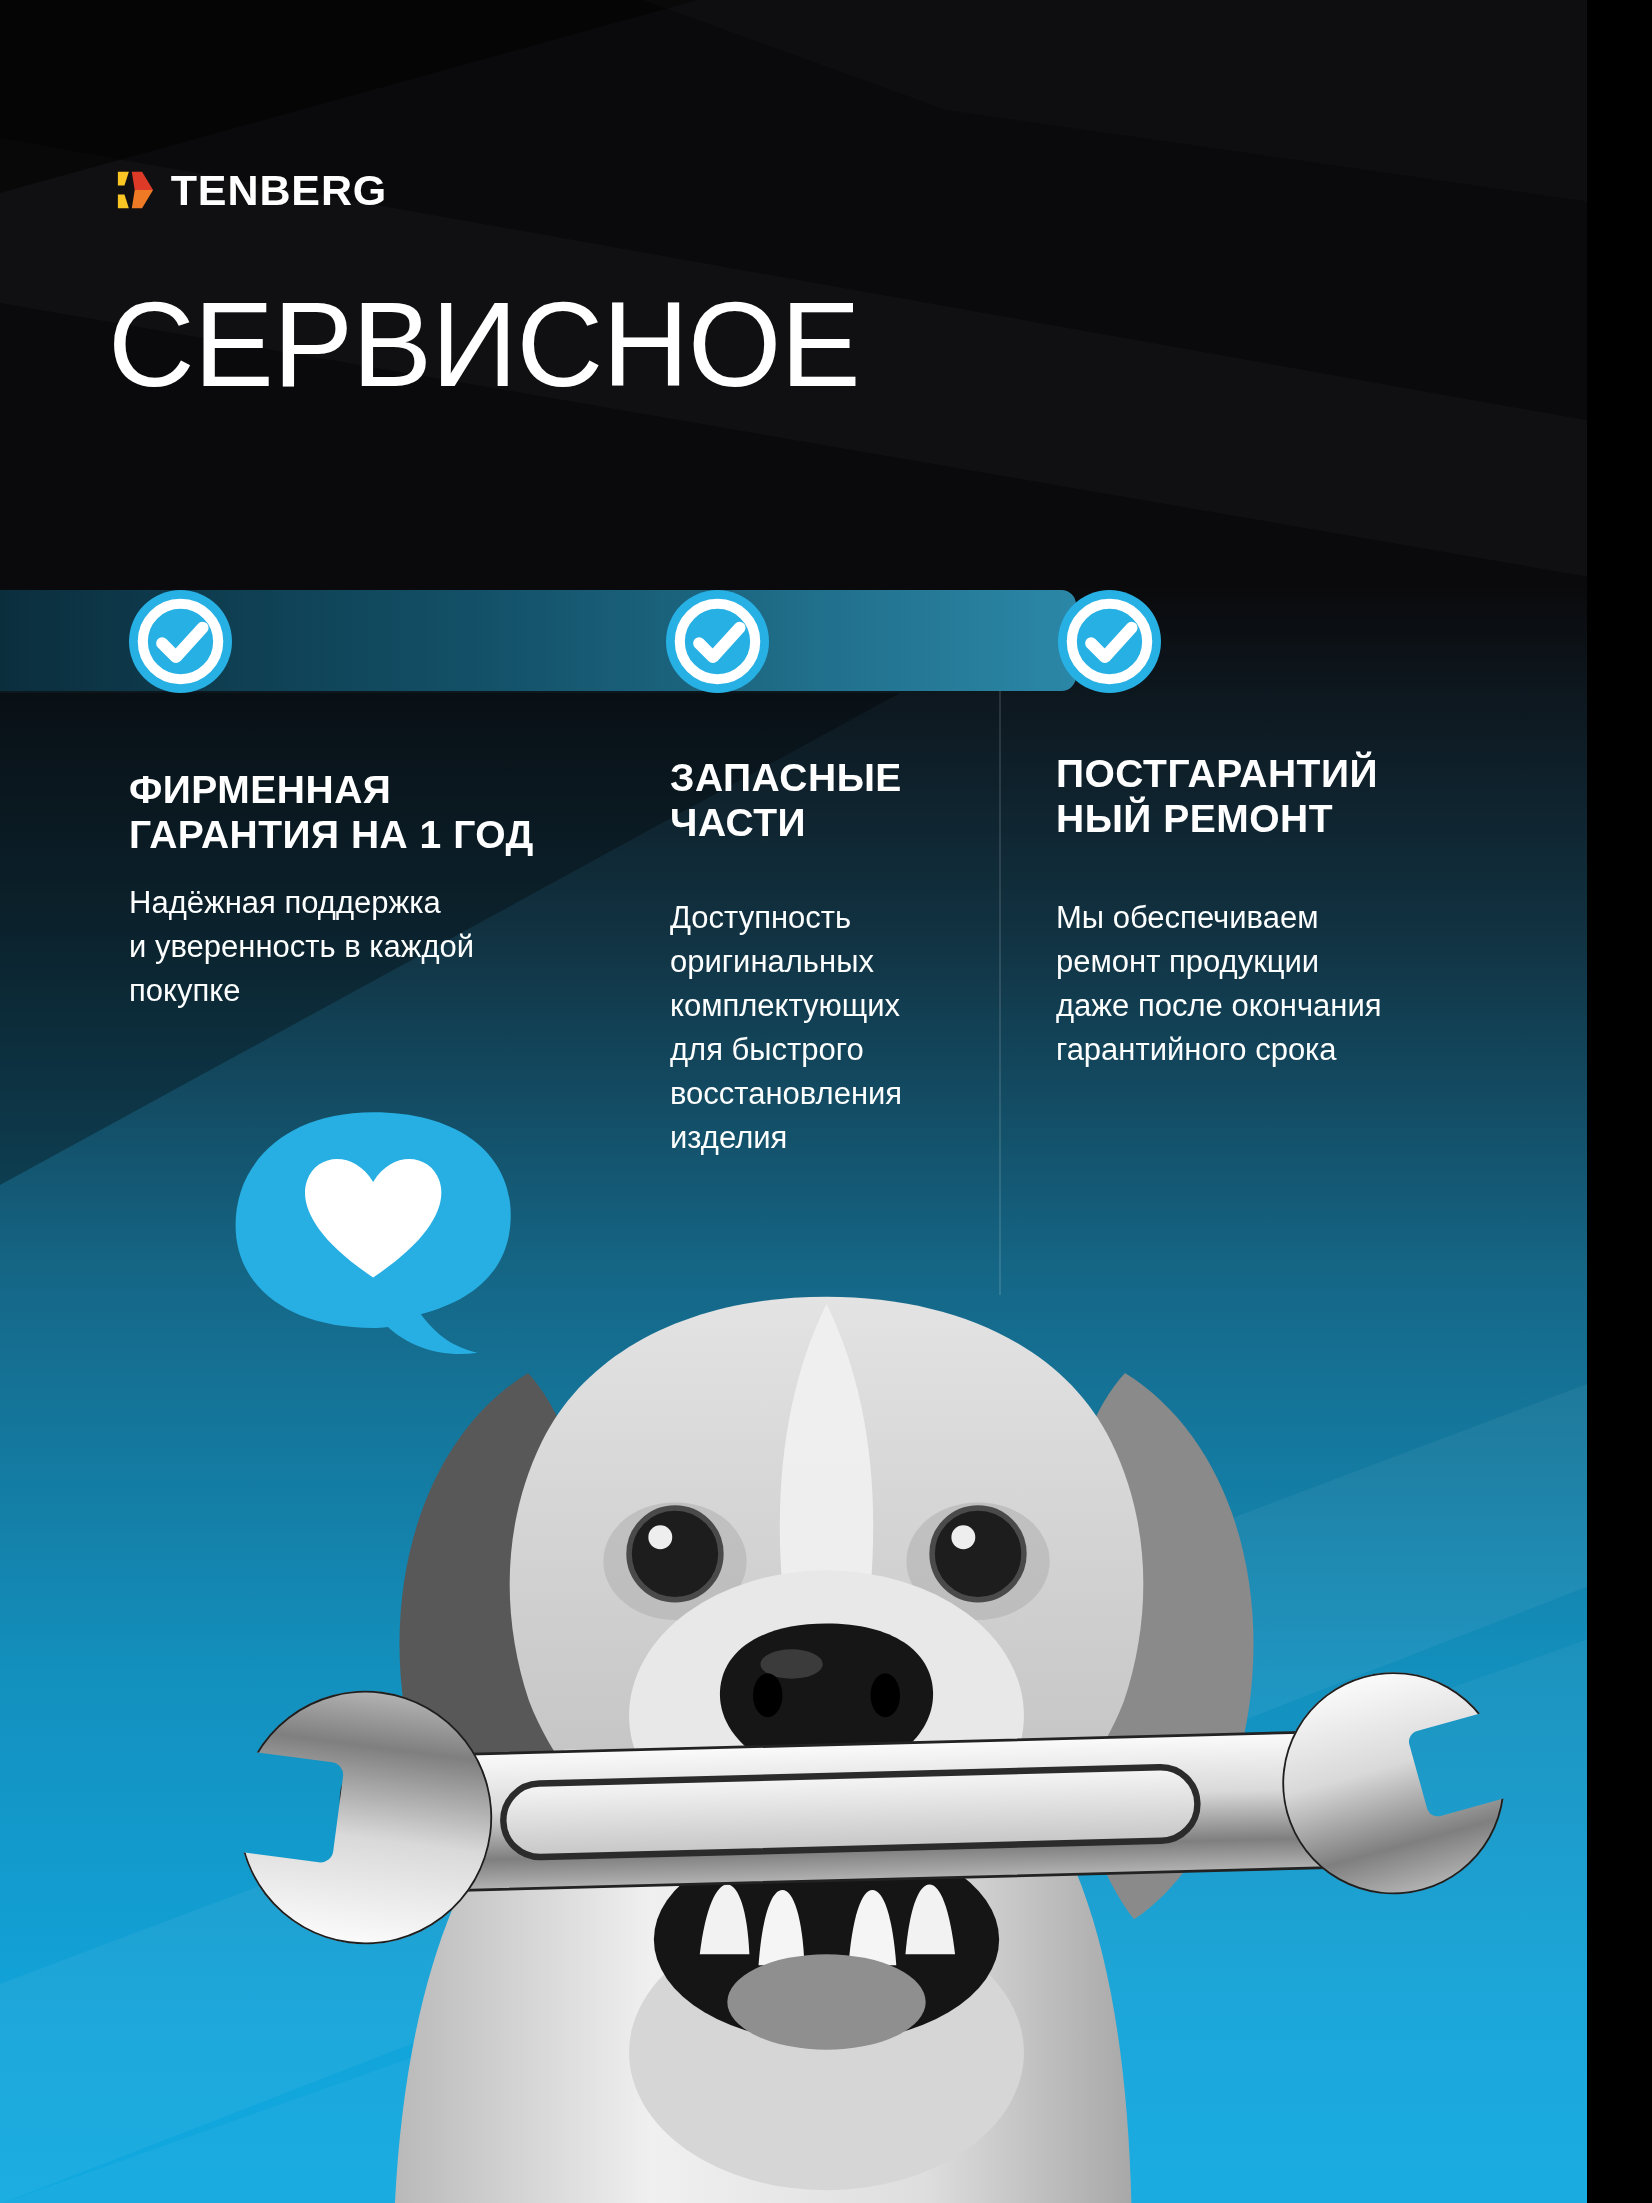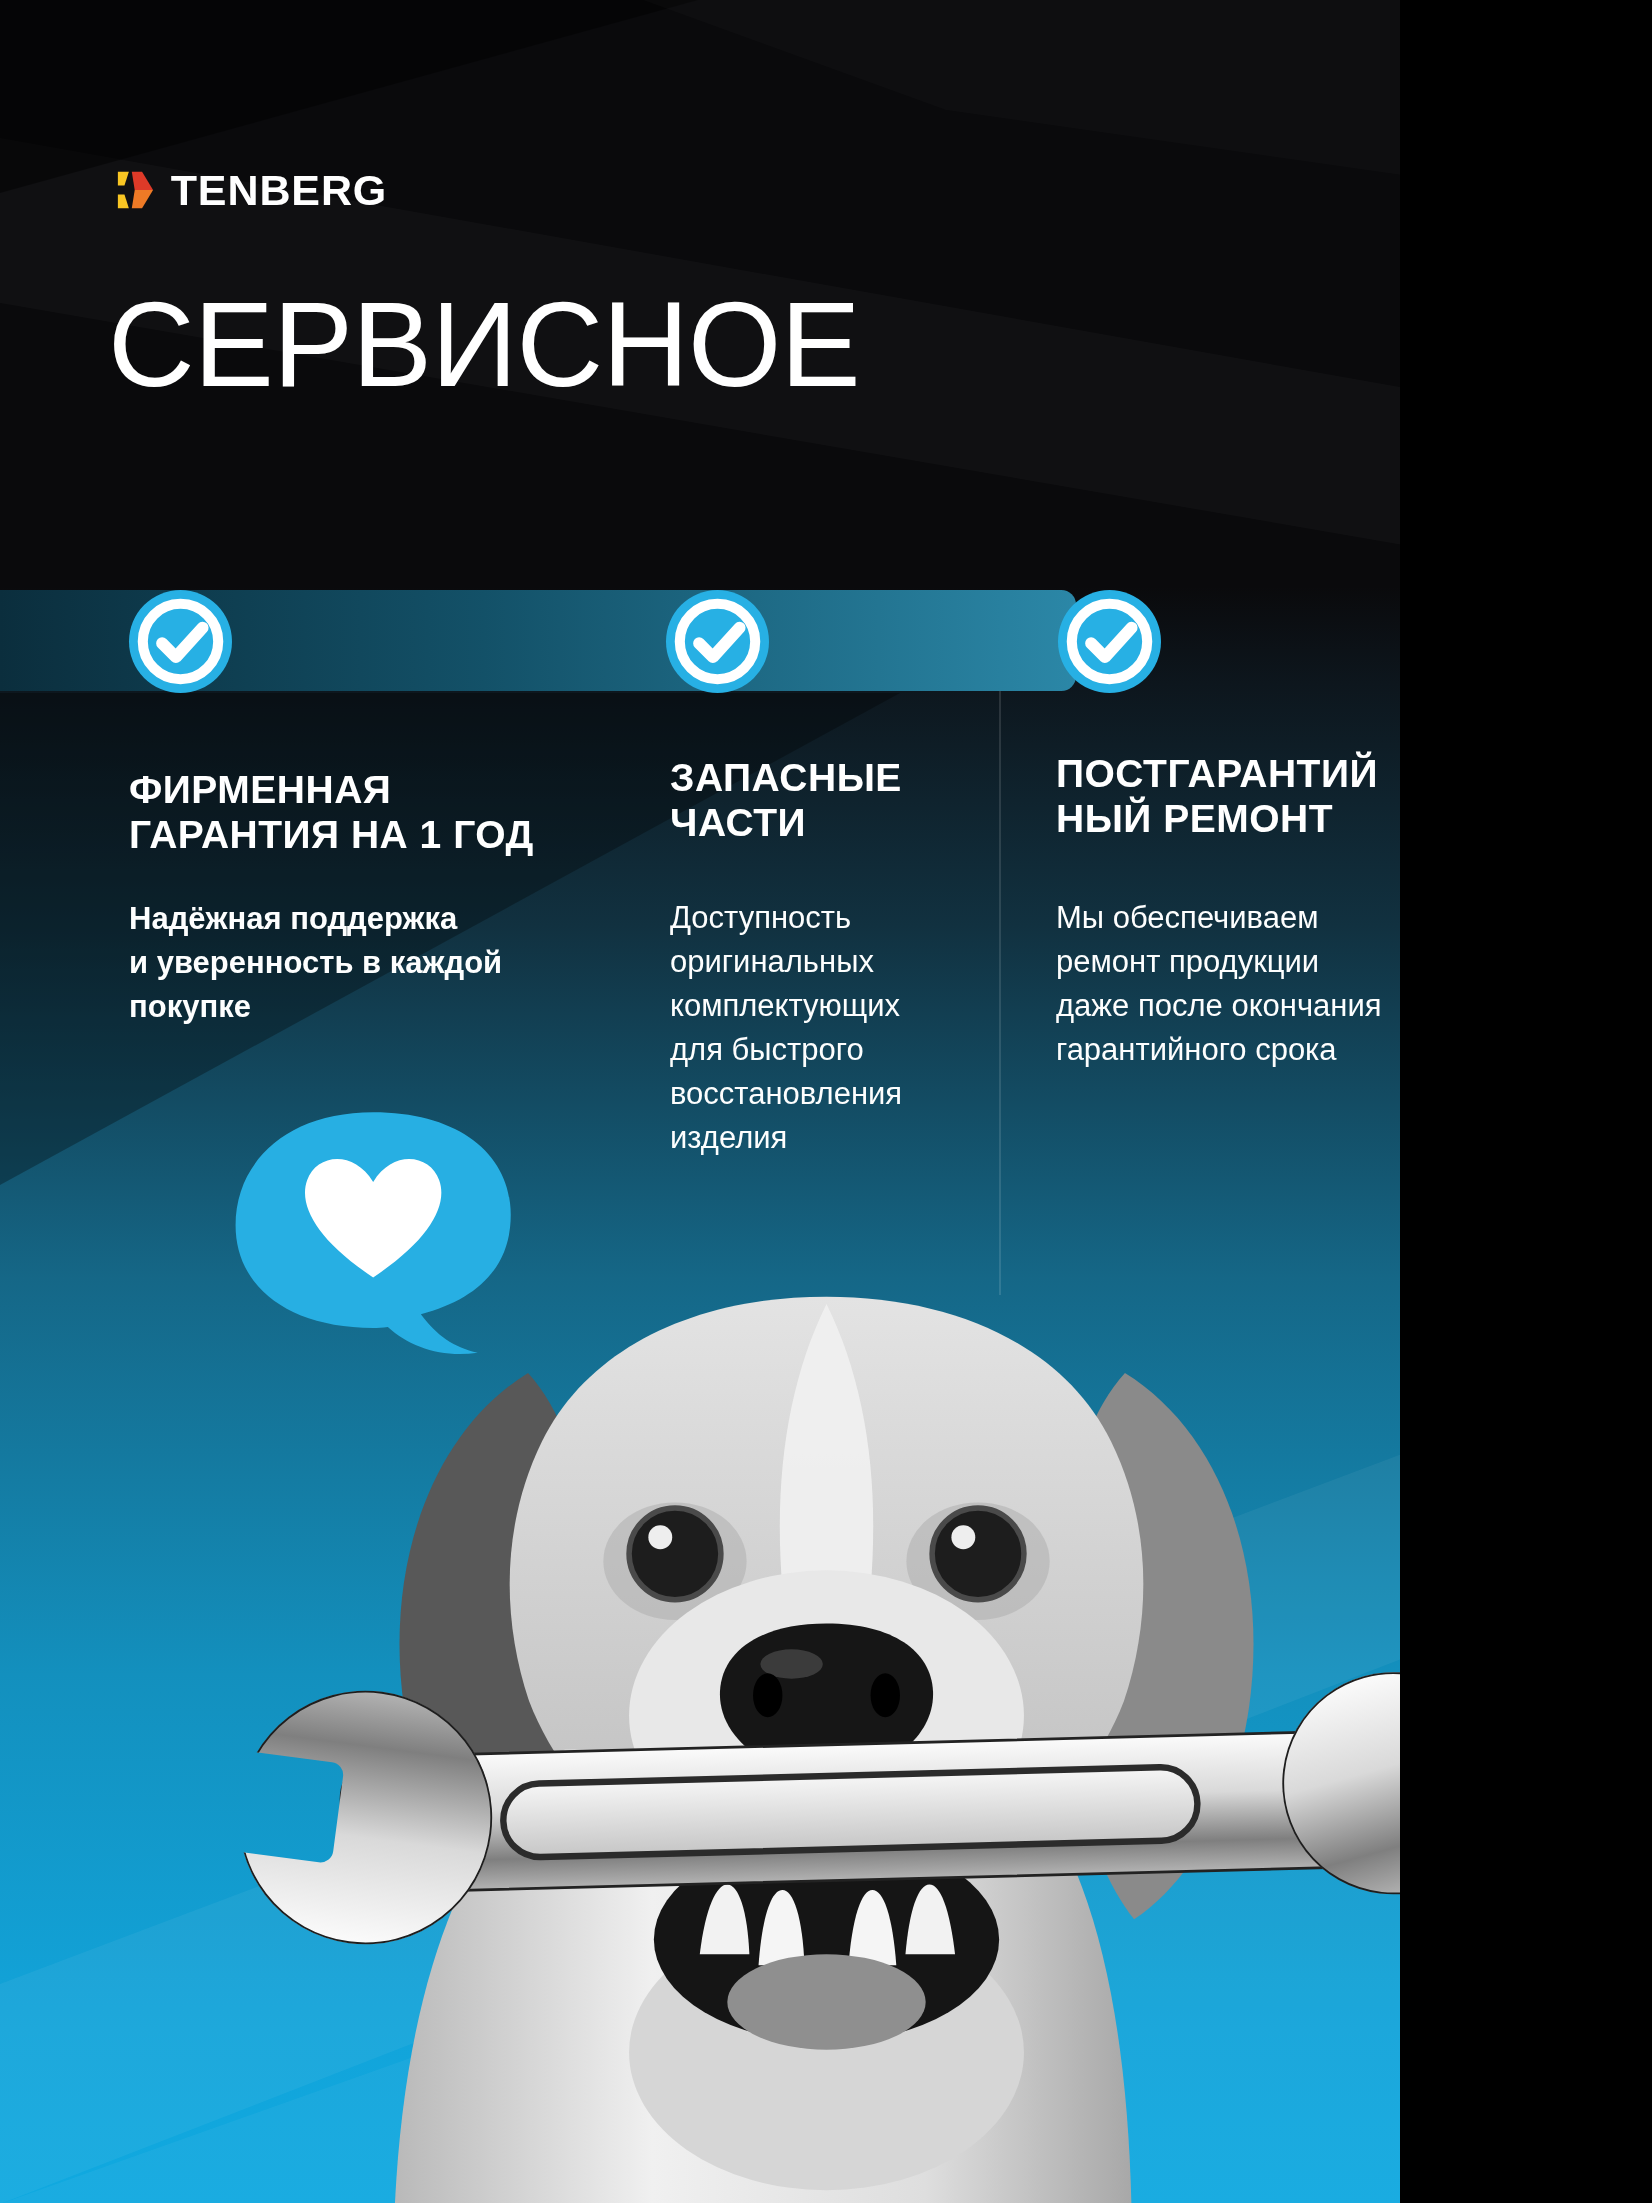--- a/index.html
+++ b/index.html
@@ -1,17 +1,17 @@
 <!DOCTYPE html>
 <html style="font-size:14.7px"><head>
 <meta charset="utf-8">
 <style>
   html,body{margin:0;padding:0;background:#000;}
   .poster{
-    position:relative;width:1400px;height:2204px;overflow:hidden;
+    position:relative;width:1587px;height:2204px;overflow:hidden;
     font-family:"Liberation Sans",sans-serif;
     background:linear-gradient(180deg,
       #0a0a0c 0%, #0a0a0c 26.6%,
       #0d161d 31%, #113140 42%,
       #156787 58%, #1390be 76%,
       #12a4da 92%, #10a9e0 100%);
   }
   .layer{position:absolute;left:0;top:0;width:1653px;height:2204px;pointer-events:none;}
   
   .stripe-t1{background:rgba(255,255,255,0.028);
@@ -47,21 +47,21 @@
     background:#27b0e4;display:flex;align-items:center;justify-content:center;}
   .check svg{display:block;}
   .check.c1{left:129px;} .check.c2{left:666px;} .check.c3{left:1058px;}
 
   
   .feature{position:absolute;color:#fff;}
   .feature h3{margin:0;font-size:39px;line-height:45px;font-weight:800;
     letter-spacing:0.5px;white-space:pre-line;}
   .feature p{margin:0;font-size:31px;line-height:44px;font-weight:400;
     color:#fdfefe;white-space:pre-line;}
-  .f1{left:129px;top:767px;width:478px;} .f1 p{margin-top:40px;font-weight:bold;}
+  .f1{left:129px;top:767px;width:478px;} .f1 p{margin-top:24px;}
   .f2{left:670px;top:755px;width:377px;} .f2 p{margin-top:51px;}
   .f3{left:1056px;top:751px;width:496px;} .f3 p{margin-top:55px;}
 
   .bubble{position:absolute;left:219px;top:1105px;}
   .dogart{position:absolute;left:0;top:0;}
 </style>
 </head>
 <body>
 
 <div class="poster">

